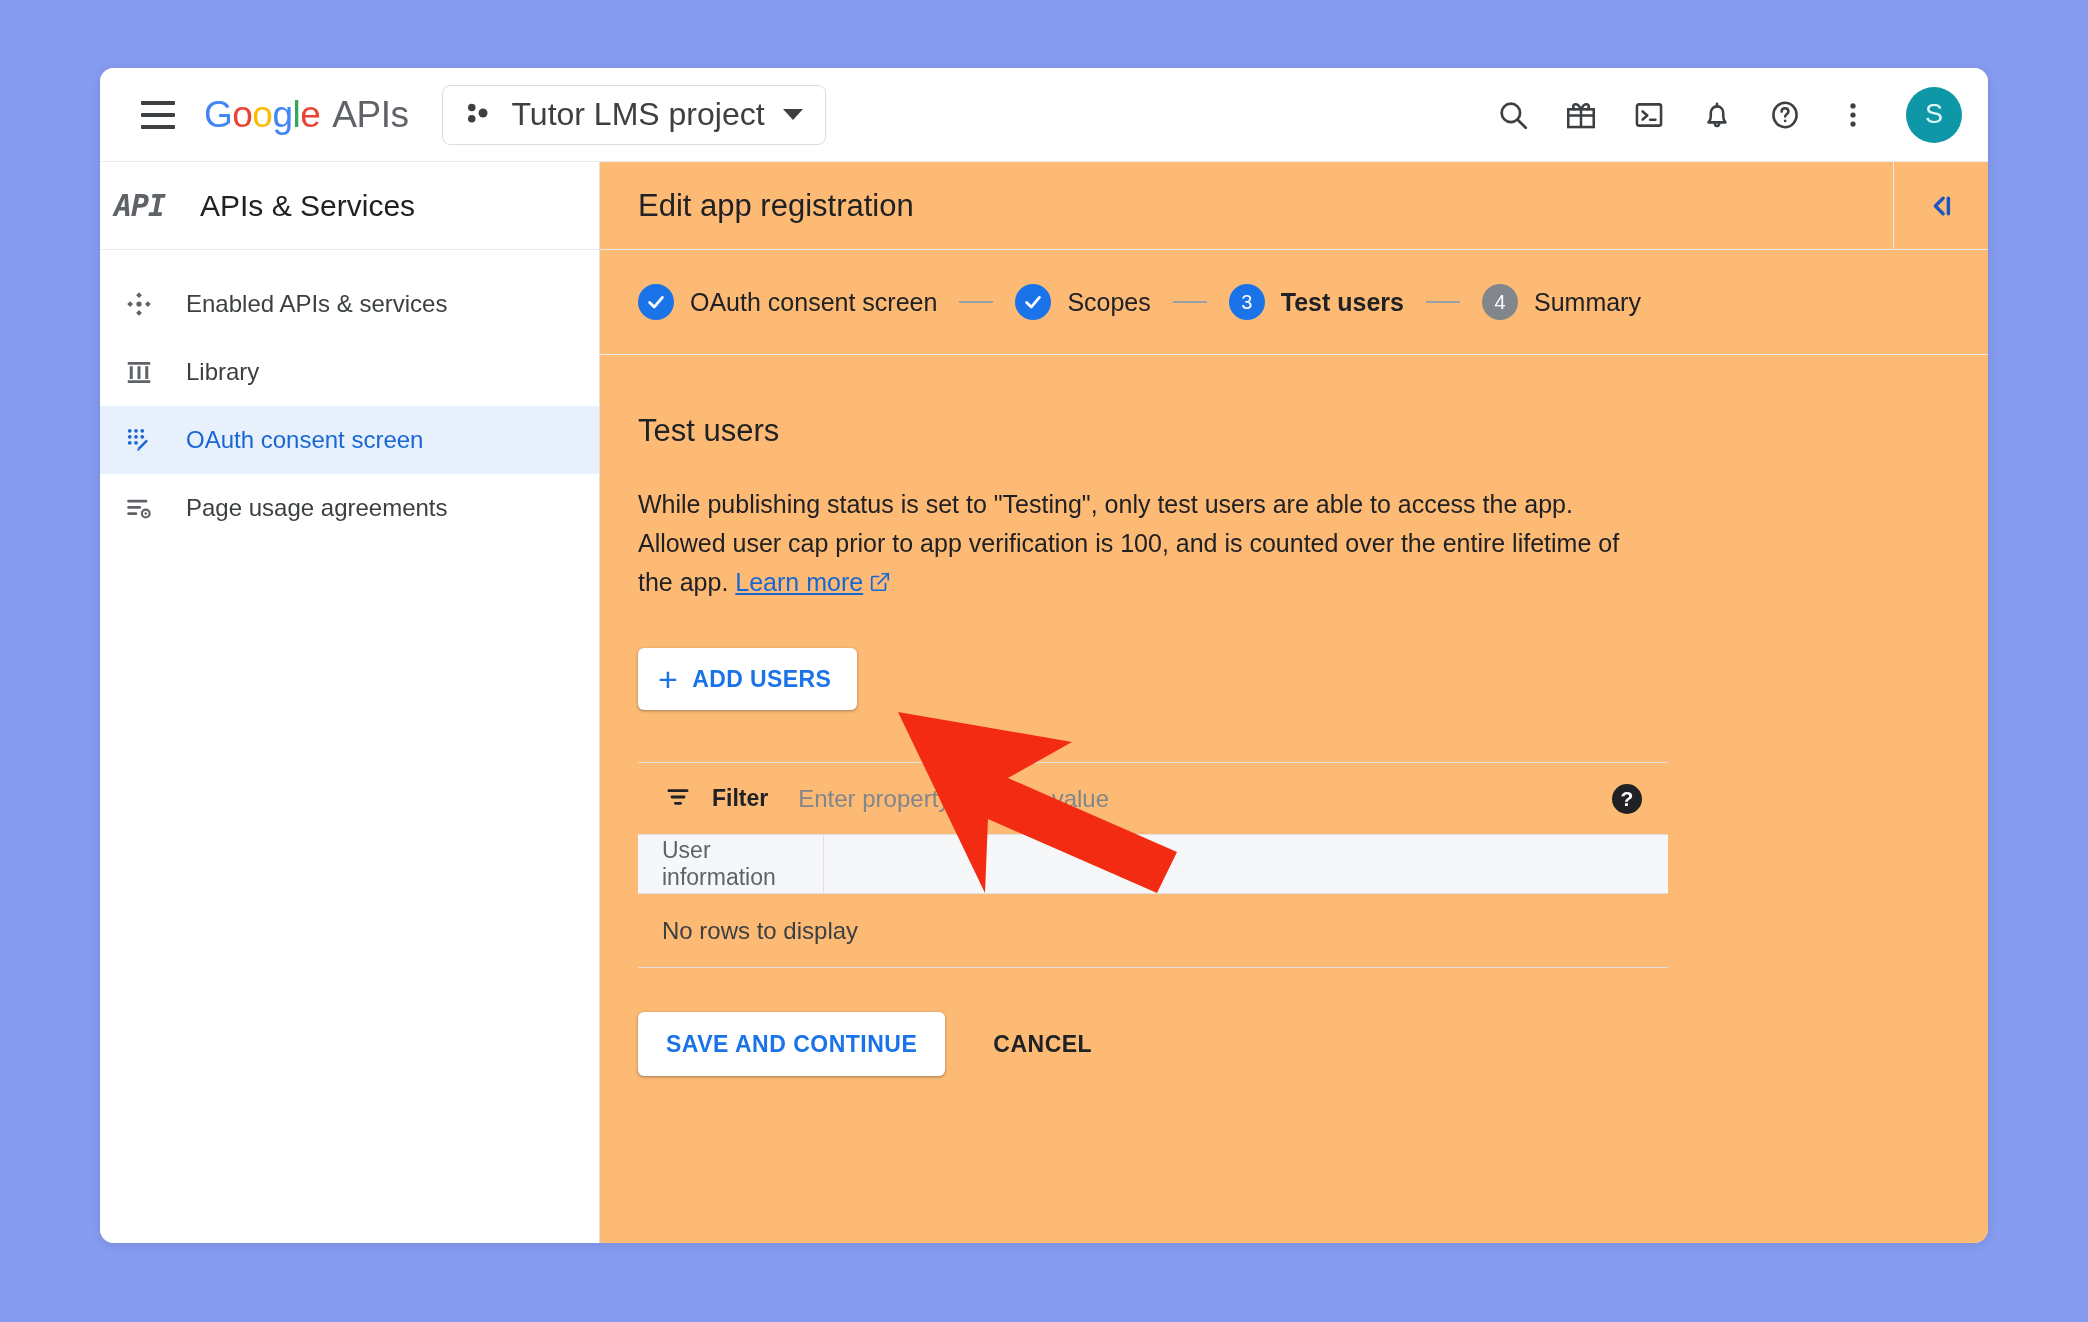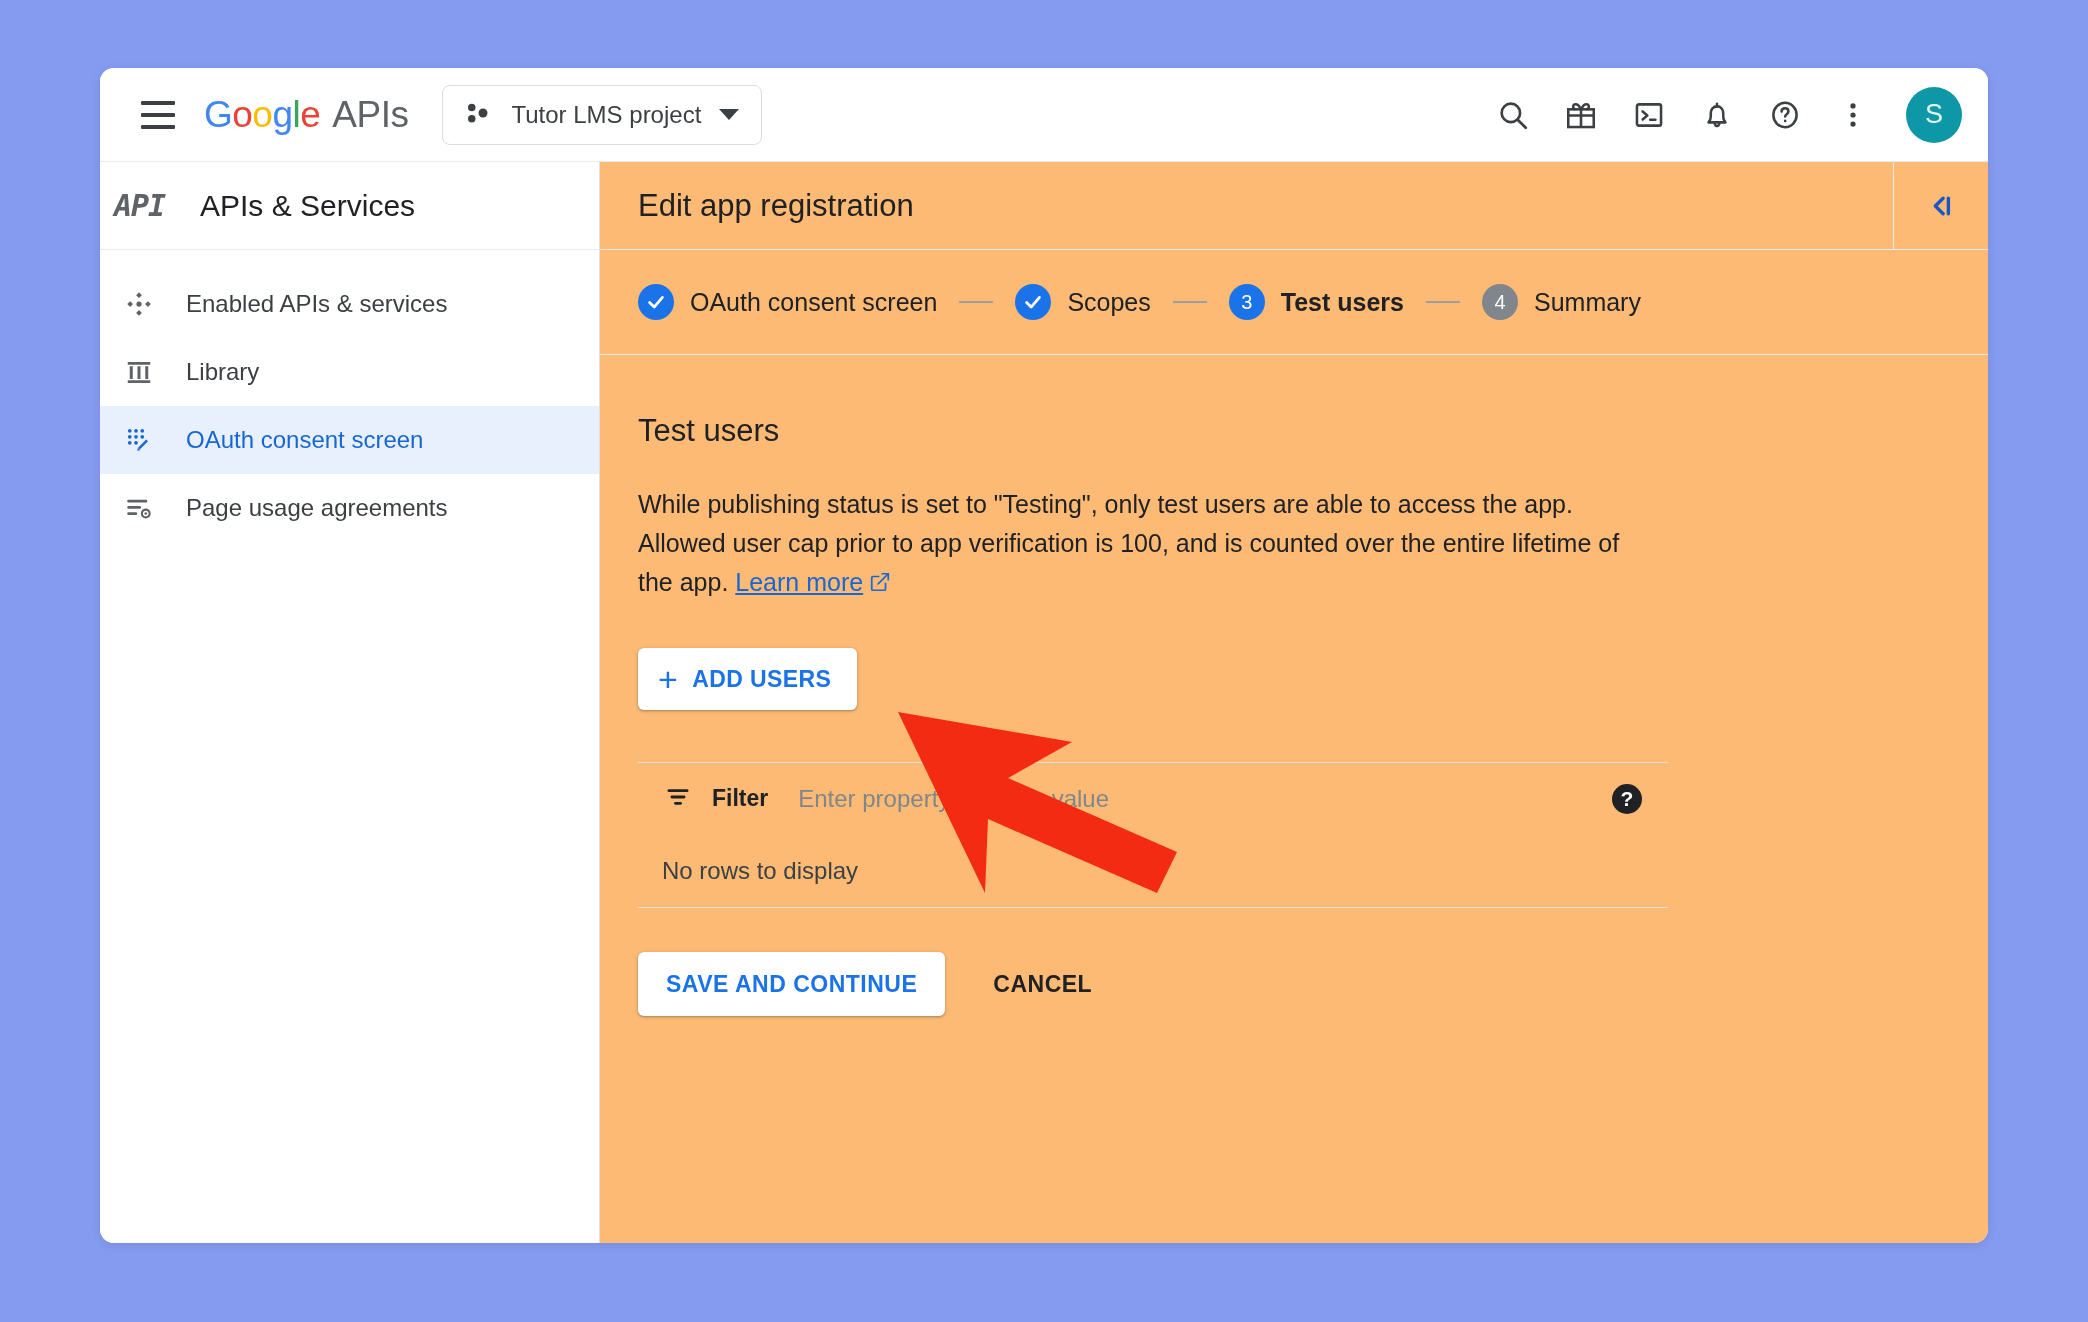--- a/index.html
+++ b/index.html
@@ -65,21 +65,21 @@
     display: flex; align-items: center;
     height: 60px;
     border: 1px solid #dadce0;
     border-radius: 8px;
     padding: 0 22px 0 20px;
     gap: 18px;
     cursor: pointer;
     background: #fff;
   }
   .project-chip .chip-label {
-    font-size: 24px; color: #3c4043; white-space: nowrap;
+    font-size: 32px; color: #3c4043; white-space: nowrap;
   }
   .caret-down {
     width: 0; height: 0;
     border-left: 10px solid transparent;
     border-right: 10px solid transparent;
     border-top: 11px solid #3c4043;
   }
 
   .topbar-spacer { flex: 1; }
   .topbar-icons { display: flex; align-items: center; gap: 10px; }
@@ -505,20 +505,24 @@
                   <rect x="8.6" y="16.2" width="6.8" height="2.4" rx="1.2"></rect>
                 </svg>
               </span>
               <span class="filter-label">Filter</span>
               <input class="filter-input" type="text" value="" placeholder="Enter property name or value" style="">
               <span class="help-dot">
                 <span>?</span>
               </span>
             </div>
 
+            <div class="thead">
+              <div class="th col1">User information</div>
+              <div class="th col2"></div>
+            </div>
 
             <div class="norows">No rows to display</div>
           </div>
 
           <div class="footer-btns">
             <button class="btn save-btn">SAVE AND CONTINUE</button>
             <button class="cancel-btn">CANCEL</button>
           </div>
 
         </div>

